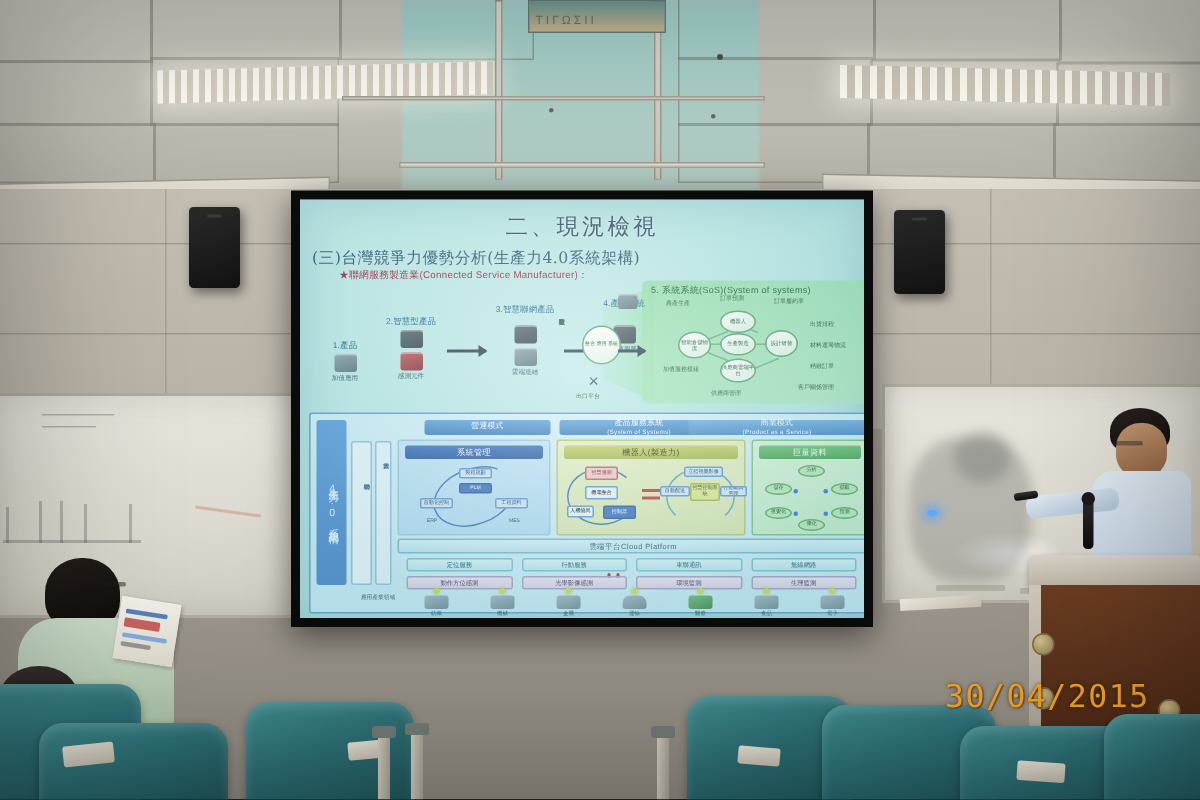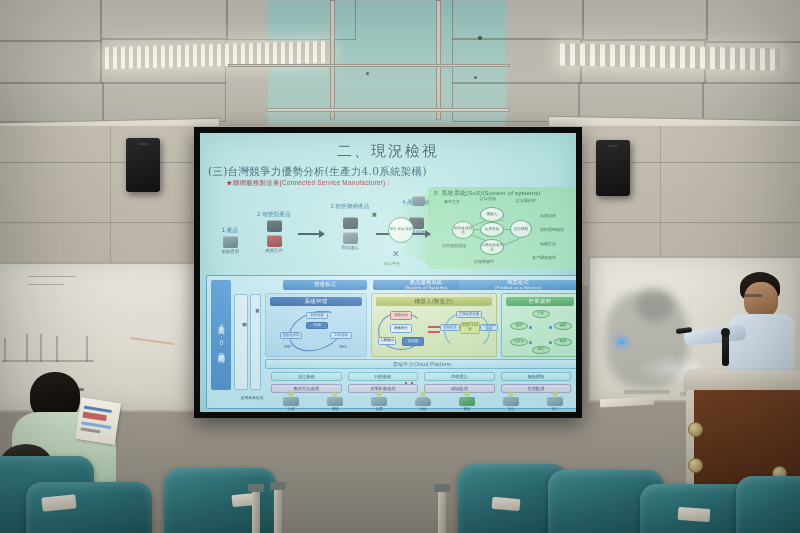--- a/index.html
+++ b/index.html
@@ -236,20 +236,23 @@
 
     <div class="clight grill" style="left:105px; top:44px; width:224px; height:22px; transform:skewY(-1.6deg);"></div>
     <div class="clight" style="left:560px; top:46px; width:220px; height:22px; transform:skewY(1.4deg);
                 background:repeating-linear-gradient(90deg,#fffdf4 0 5px,#cfc9ba 5px 10px);"></div>
 
     <div class="beam" style="left:330px; top:0;   width:5px; height:120px;"></div>
     <div class="beam" style="left:436px; top:0;   width:5px; height:120px;"></div>
     <div class="beam" style="left:266px; top:108px; width:244px; height:4px;"></div>
     <div class="beam" style="left:228px; top:64px; width:282px; height:3px;"></div>
 
+    <div class="ceil-sign">
+      <div class="txt">ΤΙΓΩΣΙΙ</div>
+    </div>
 
     <div style="position:absolute;left:366px;top:72px;width:3px;height:3px;border-radius:50%;background:#6c6a62;"></div>
     <div style="position:absolute;left:474px;top:76px;width:3px;height:3px;border-radius:50%;background:#6c6a62;"></div>
     <div style="position:absolute;left:478px;top:36px;width:4px;height:4px;border-radius:50%;background:#55534c;"></div>
   </div>
 
   <div style="position:absolute;left:-6px;top:120px;width:226px;height:44px;
               background:linear-gradient(180deg,#e2ddd1,#c4beb0);border:1px solid rgba(120,115,105,.5);
               transform:skewY(-1.2deg);"></div>
   <div style="position:absolute;left:548px;top:118px;width:262px;height:46px;
@@ -543,15 +546,16 @@
   <div class="tablet" style="left:492px; top:498px; width:28px; height:12px; transform:rotate(5deg);"></div>
   <div class="tablet" style="left:678px; top:508px; width:32px; height:13px; transform:rotate(4deg);"></div>
 
   <div class="post" style="left:252px; top:488px; width:8px; height:45px;"></div>
   <div class="post-top" style="left:248px; top:484px; width:16px; height:8px;"></div>
   <div class="post" style="left:274px; top:486px; width:8px; height:47px;"></div>
   <div class="post-top" style="left:270px; top:482px; width:16px; height:8px;"></div>
   <div class="post" style="left:438px; top:488px; width:8px; height:45px;"></div>
   <div class="post-top" style="left:434px; top:484px; width:16px; height:8px;"></div>
 
+  <div class="datestamp">30/04/2015</div>
 
   <div class="vignette"></div>
 </div>
 
 </body></html>

